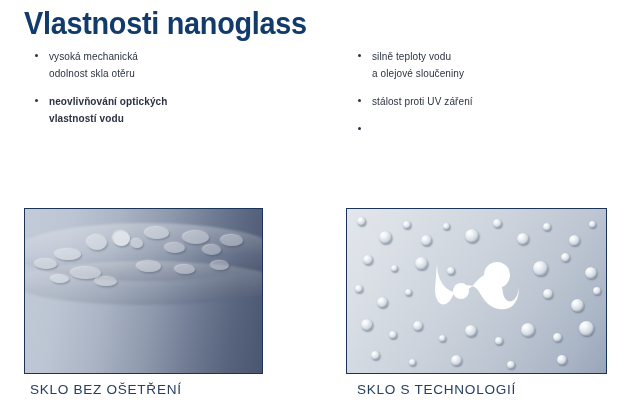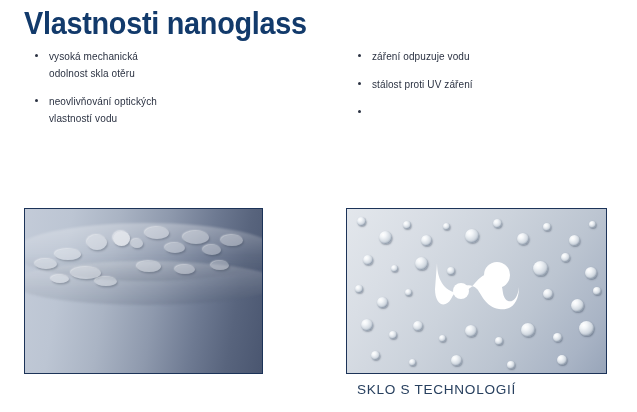--- a/index.html
+++ b/index.html
@@ -63,21 +63,21 @@
   }
   ul.bullets li {
     position: relative;
     padding-left: 15px;
     margin-bottom: 11px;
     font-size: 10px;
     line-height: 17px;
     color: #2b3242;
     letter-spacing: 0.1px;
   }
-  ul.bullets li:last-child { margin-bottom: 13px; }
+  ul.bullets li:last-child { margin-bottom: 13px; font-weight: bold; }
   ul.bullets li .dot {
     position: absolute;
     left: 1px;
     top: 6px;
     width: 3.4px;
     height: 3.4px;
     border-radius: 50%;
     background: #2b3242;
   }
   .bullet-line { display: block; }
@@ -230,21 +230,22 @@
           <span class="bullet-line">neovlivňování optických</span>
           <span class="bullet-line">vlastností vodu</span>
         </li>
       </ul>
     </div>
 
     <div class="col col-right">
       <ul class="bullets">
         <li>
           <span class="dot"></span>
-          <span class="bullet-line">záření odpuzuje vodu</span>
+          <span class="bullet-line">silně teploty vodu</span>
+          <span class="bullet-line">a olejové sloučeniny</span>
         </li>
         <li>
           <span class="dot"></span>
           <span class="bullet-line">stálost proti UV záření</span>
         </li>
         <li>
           <span class="dot"></span>
         </li>
       </ul>
     </div>
@@ -334,16 +335,17 @@
             <circle cx="66" cy="22" r="13" fill="#ffffff"></circle>
             <circle cx="30" cy="38" r="8" fill="#ffffff"></circle>
           </svg>
         </div>
       </div>
     </div>
 
   </div>
 
   <div class="captions">
+    <div class="caption caption-left">SKLO BEZ OŠETŘENÍ</div>
     <div class="caption caption-right">SKLO S TECHNOLOGIÍ</div>
   </div>
 
 </div>
 
 </body></html>

